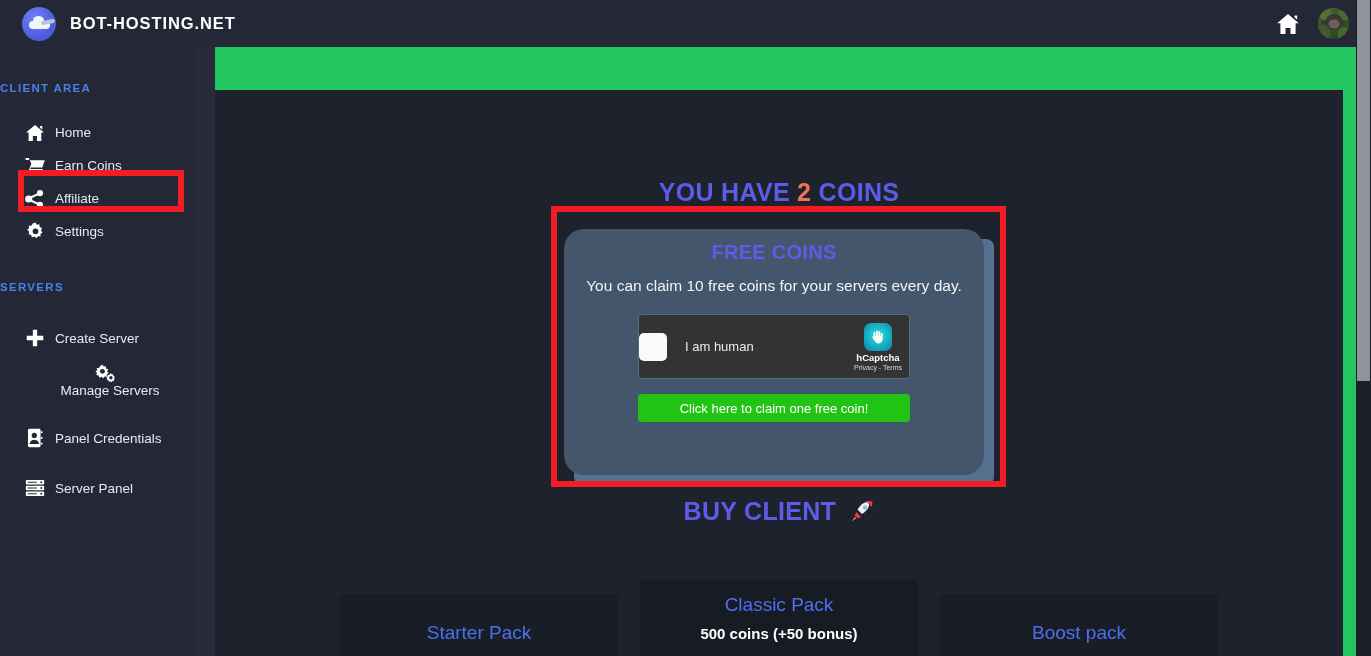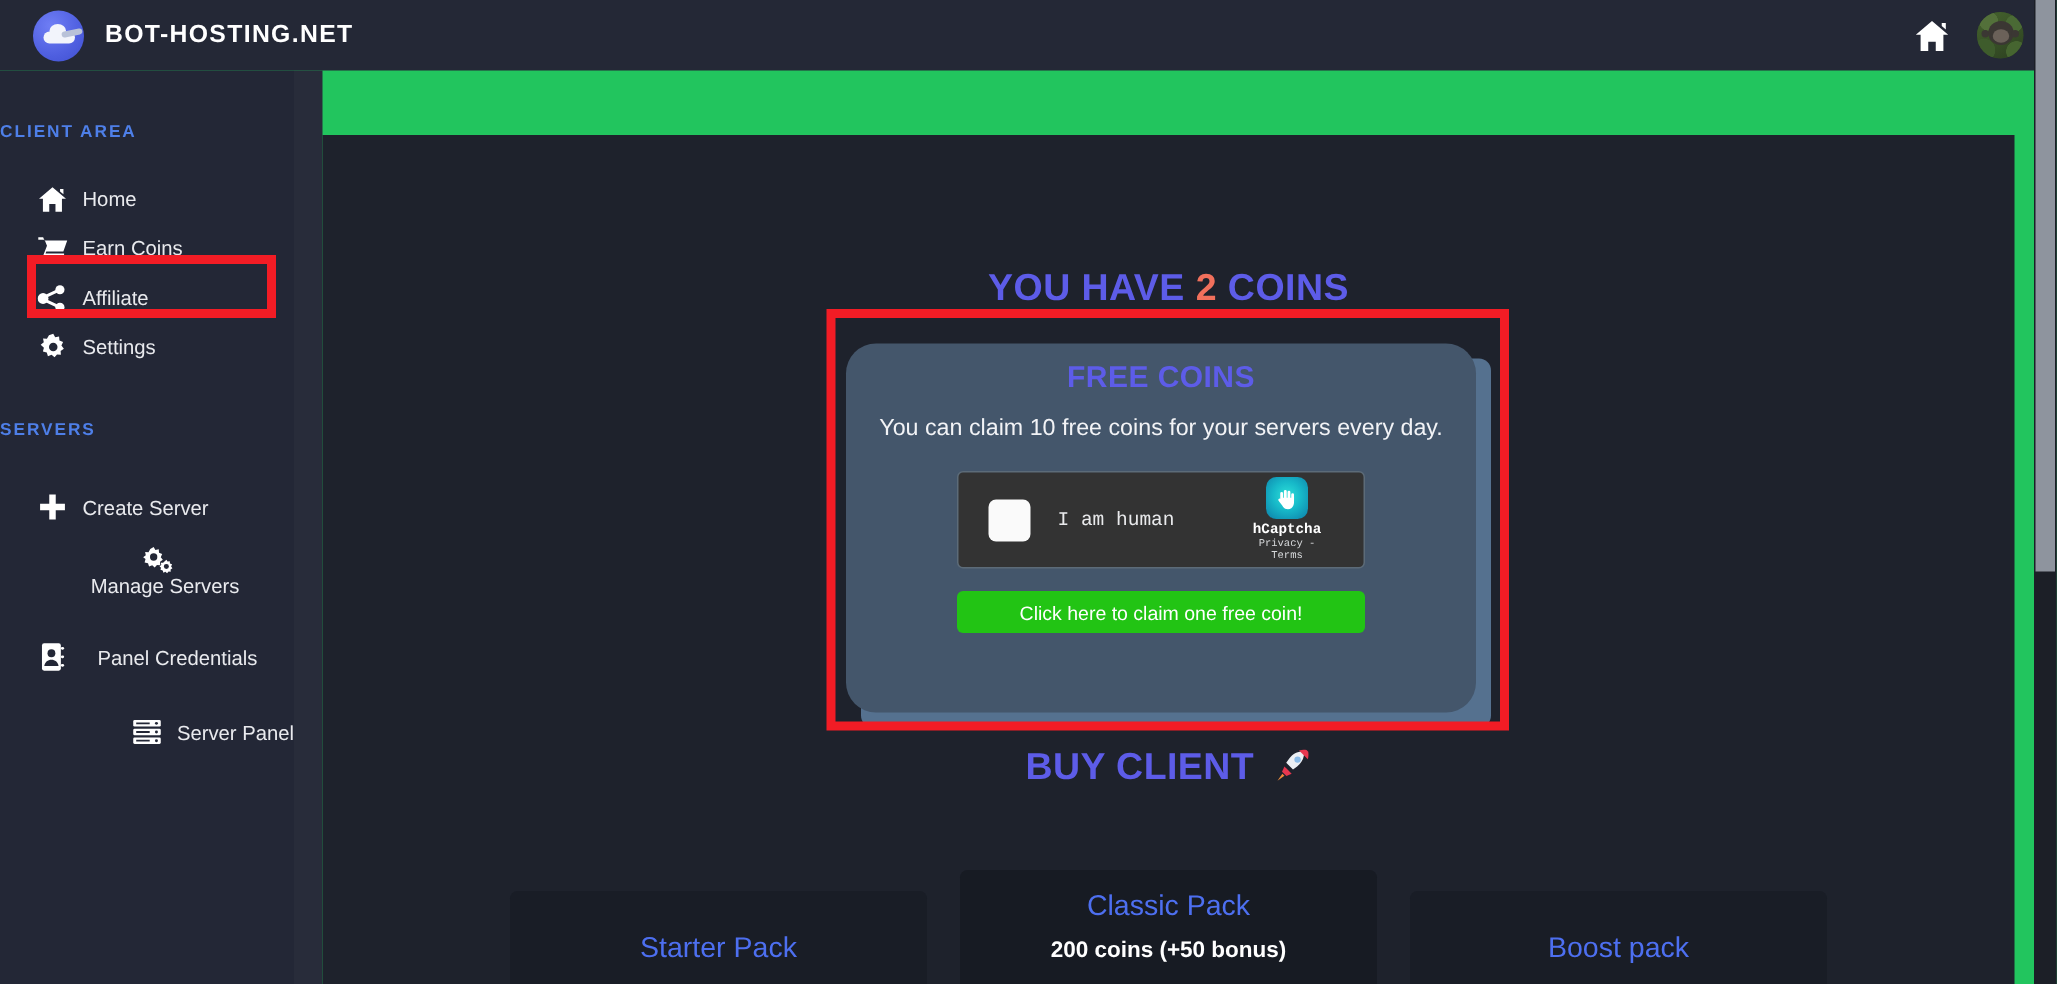--- a/index.html
+++ b/index.html
@@ -116,21 +116,21 @@
   .free-title {
     text-align: center; color: #5d5ce8; font-size: 20px; font-weight: bold; letter-spacing: 0.3px;
   }
   .free-desc {
     text-align: center; color: #f2f3f6; font-size: 15.5px; line-height: 1.42; margin-top: 11px;
   }
 
   .hcaptcha {
     width: 272px; height: 65px; margin: 17px auto 0 auto;
     background: #333333; border: 1px solid #5c6b78; border-radius: 4px;
-    display: flex; align-items: center; padding: 0 20px; font-family: Liberation Mono, monospace;
+    display: flex; align-items: center; padding: 0 0;
   }
   .hc-box {
     width: 28px; height: 28px; background: #fafafa; border-radius: 5px; flex: 0 0 auto;
   }
   .hc-label { color: #e9eaec; font-size: 13px; margin-left: 18px; }
   .hc-brand { margin-left: auto; text-align: center; width: 62px; }
   .hc-logo {
     width: 28px; height: 28px; margin: 0 auto; border-radius: 7px;
     background: radial-gradient(circle at 50% 45%, #2ee0d8 0%, #17b9c9 45%, #0d7fa8 100%);
     position: relative;
@@ -281,35 +281,35 @@
           <svg viewBox="0 0 24 22" width="21" height="20">
             <path fill="#ffffff" d="M8.5 1.4l1.3 2.3 2.6-.5.2 2.6 2.4 1-1.1 2.4 1.6 2-2.1 1.5.1 2.6-2.5-.2-1.7 2-1.9-1.7-2.4 1-.8-2.5-2.6-.7.7-2.5L.5 9.3l2-1.5-.5-2.6 2.6.2L5.9 3z"></path>
             <circle fill="#232736" cx="8.5" cy="9.1" r="2.8"></circle>
             <path fill="#ffffff" d="M18.2 11.1l.9 1.5 1.7-.3.1 1.7 1.6.7-.7 1.6 1 1.3-1.4 1 .1 1.7-1.6-.1-1.2 1.3-1.2-1.1-1.6.7-.5-1.7-1.7-.5.4-1.6-1.1-1.2 1.3-1-.3-1.7 1.7.1z"></path>
             <circle fill="#232736" cx="18.2" cy="16.4" r="1.9"></circle>
           </svg>
         </span>
         <span>Manage Servers</span>
       </div>
 
-      <div class="nav-item" style="height:50px;gap:10px;">
+      <div class="nav-item" style="height:50px;">
         <span class="nav-ico">
           <svg viewBox="0 0 20 22" width="18" height="20">
             <rect fill="#ffffff" x="2.2" y="0.8" width="14" height="20.4" rx="1.6"></rect>
             <rect fill="#ffffff" x="16.2" y="3.6" width="2.4" height="2" rx="1"></rect>
             <rect fill="#ffffff" x="16.2" y="9.9" width="2.4" height="2" rx="1"></rect>
             <rect fill="#ffffff" x="16.2" y="16.2" width="2.4" height="2" rx="1"></rect>
             <circle fill="#232736" cx="9.2" cy="8.2" r="2.9"></circle>
             <path fill="#232736" d="M3.9 17.6c.6-3 2.6-4.6 5.3-4.6s4.7 1.6 5.3 4.6z"></path>
           </svg>
         </span>
         <span>Panel Credentials</span>
       </div>
 
-      <div class="nav-item" style="height:50px;justify-content:flex-end;">
+      <div class="nav-item" style="height:50px;">
         <span class="nav-ico">
           <svg viewBox="0 0 22 20" width="20" height="18">
             <rect fill="#ffffff" x="0.8" y="1.2" width="20.4" height="4.8" rx="1"></rect>
             <rect fill="#ffffff" x="0.8" y="7.6" width="20.4" height="4.8" rx="1"></rect>
             <rect fill="#ffffff" x="0.8" y="14" width="20.4" height="4.8" rx="1"></rect>
             <circle fill="#232736" cx="18" cy="3.6" r="1.1"></circle>
             <circle fill="#232736" cx="18" cy="10" r="1.1"></circle>
             <circle fill="#232736" cx="18" cy="16.4" r="1.1"></circle>
             <path stroke="#232736" stroke-width="1.3" d="M3 3.6h10M3 10h10M3 16.4h10"></path>
           </svg>
@@ -366,21 +366,21 @@
       </span>
     </div>
 
     <div class="packs">
       <div class="pack">
         <div class="pack-name">Starter Pack</div>
         <div class="pack-sub"></div>
       </div>
       <div class="pack featured">
         <div class="pack-name">Classic Pack</div>
-        <div class="pack-sub">200 coins (+50 bonus)</div>
+        <div class="pack-sub">500 coins (+50 bonus)</div>
       </div>
       <div class="pack">
         <div class="pack-name">Boost pack</div>
         <div class="pack-sub"></div>
       </div>
     </div>
   </div>
 
   <div class="scrollbar-track">
     <div class="scrollbar-thumb"></div>

